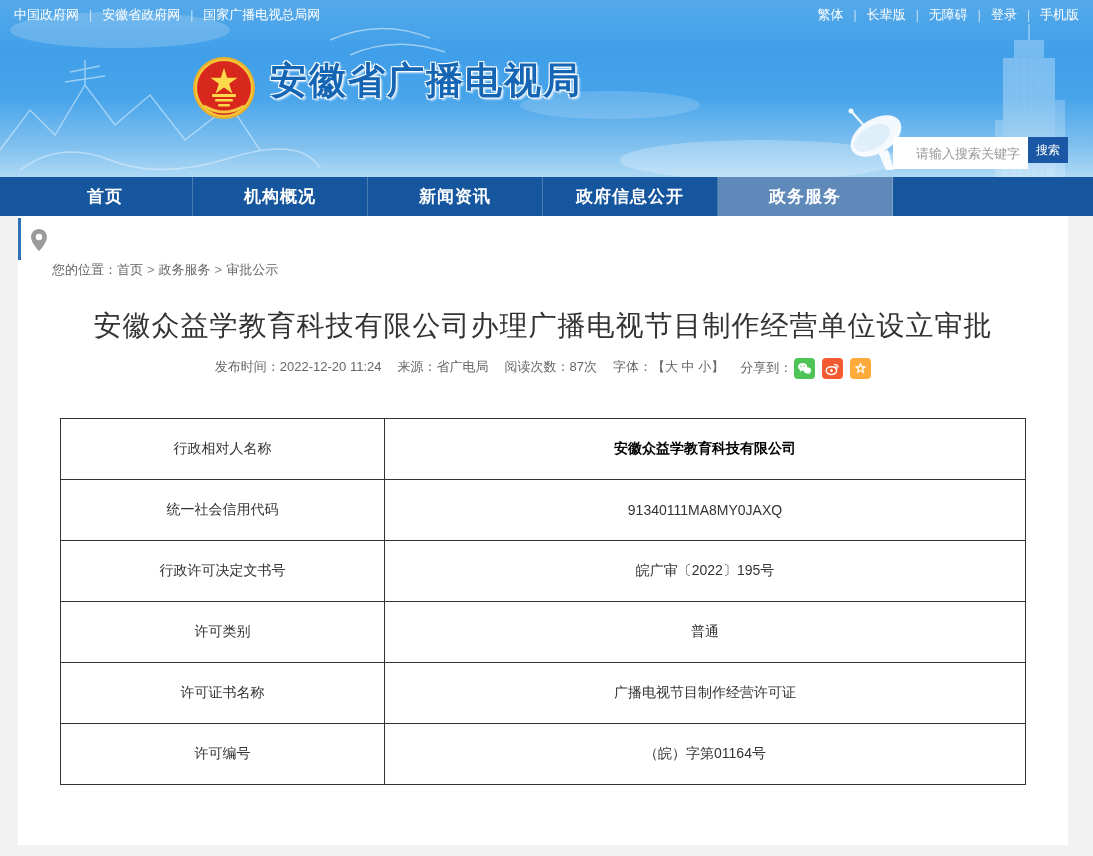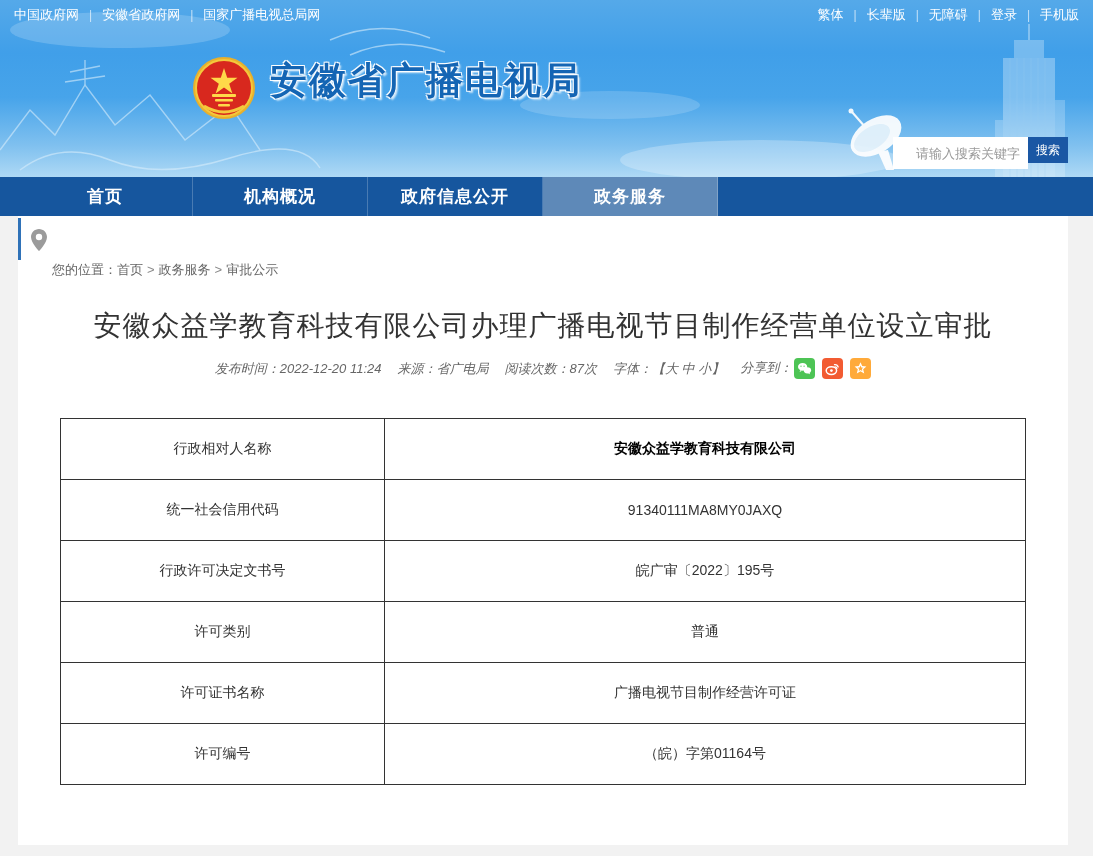--- a/index.html
+++ b/index.html
@@ -48,21 +48,21 @@
   .accent{position:absolute;left:0;top:2px;width:3px;height:42px;background:#2f72b8;}
   .loc-pin{position:absolute;left:13px;top:13px;}
   .crumb{position:absolute;left:34px;top:45px;font-size:13px;color:var(--text-gray);}
   .bc-item{cursor:pointer;}
   .bc-sep{margin:0 4px;color:#8a8a8a;}
 
   .article-title{position:absolute;top:91px;left:0;width:100%;text-align:center;font-size:28px;
     color:var(--text-dark);font-weight:500;letter-spacing:1px;}
 
   .meta{position:absolute;top:142px;left:0;width:100%;display:flex;justify-content:center;
-    align-items:center;font-size:13px;color:var(--text-gray);font-style:italic;}
+    align-items:flex-start;font-size:13px;color:var(--text-gray);}
   .meta .grp{margin-right:16px;white-space:nowrap;}
   .meta .grp:last-child{margin-right:0;}
   .share-icons{display:inline-flex;gap:7px;vertical-align:middle;margin-left:2px;}
   .share-btn{width:21px;height:21px;border:none;border-radius:4px;display:inline-flex;align-items:center;
     justify-content:center;cursor:pointer;padding:0;}
   .share-btn.wechat{background:var(--wechat);}
   .share-btn.weibo{background:var(--weibo);}
   .share-btn.qzone{background:var(--qzone);}
 
   .tablewrap{position:absolute;top:202px;left:42px;width:966px;}
@@ -155,20 +155,21 @@
 
     <div class="search">
       <input type="text" placeholder="请输入搜索关键字" style="">
       <button>搜索</button>
     </div>
   </div>
 
   <div class="nav">
       <div class="nav-item">首页</div>
       <div class="nav-item">机构概况</div>
+      <div class="nav-item">新闻资讯</div>
       <div class="nav-item">政府信息公开</div>
       <div class="nav-item active">政务服务</div>
     </div>
 
   <div class="card">
     <div class="accent"></div>
     <svg class="loc-pin" width="16" height="22" viewBox="0 0 16 22">
       <path d="M8 0C3.58 0 0 3.58 0 8c0 5.9 8 14 8 14s8-8.1 8-14c0-4.42-3.58-8-8-8zm0 11.2a3.2 3.2 0 110-6.4 3.2 3.2 0 010 6.4z" fill="#9b9b9b"></path>
     </svg>
     <div class="crumb">

